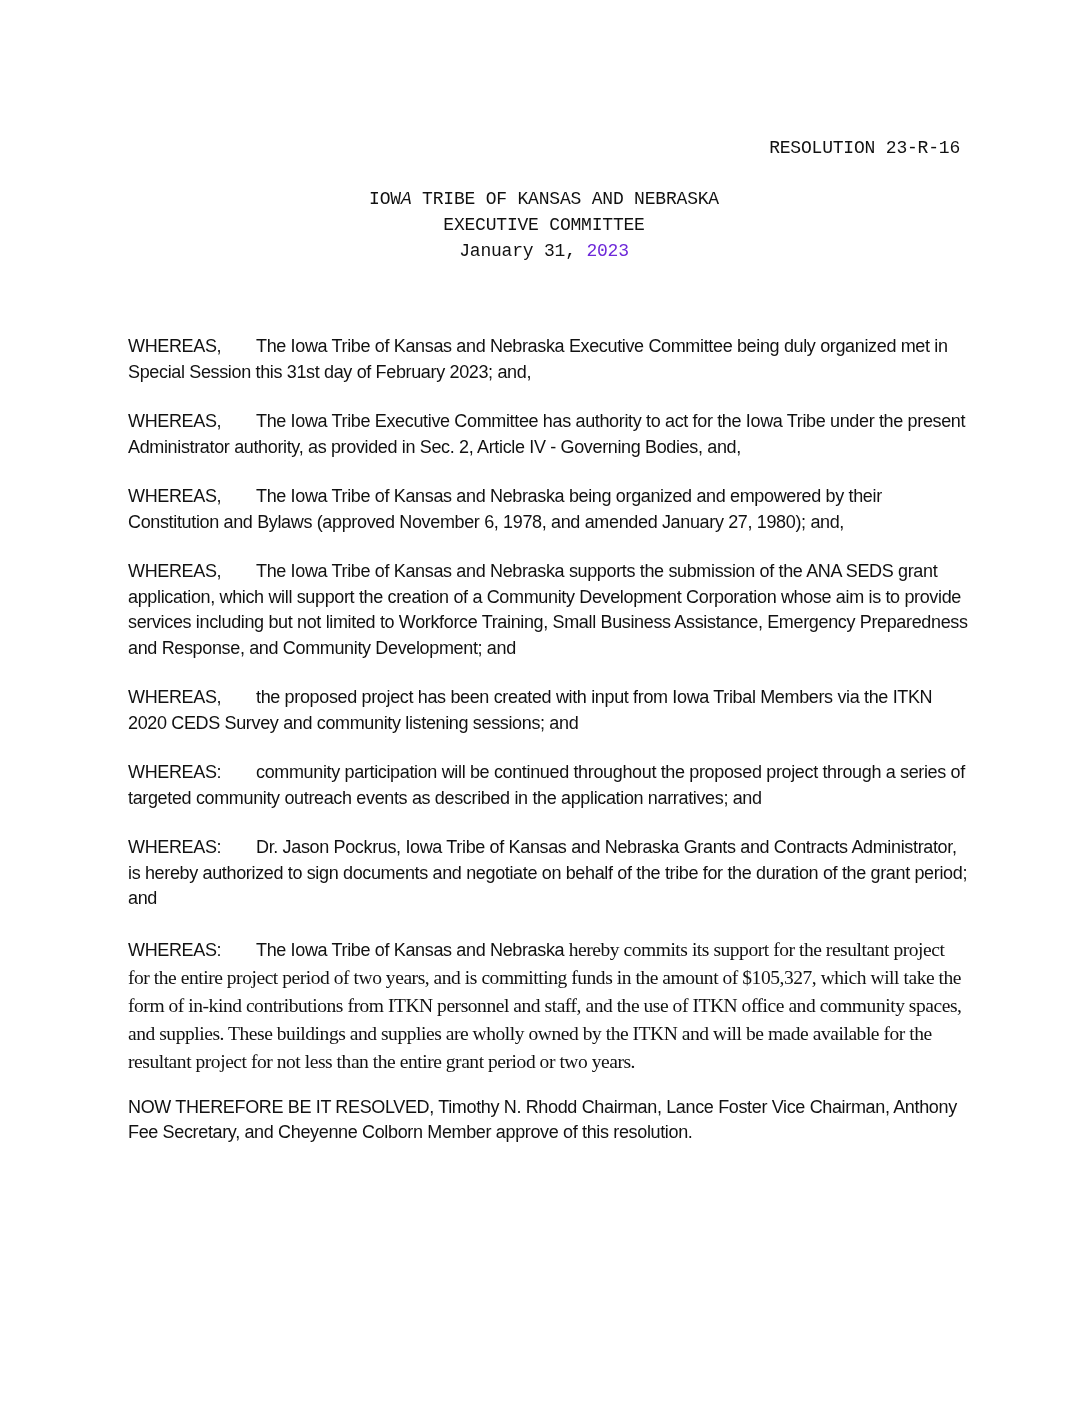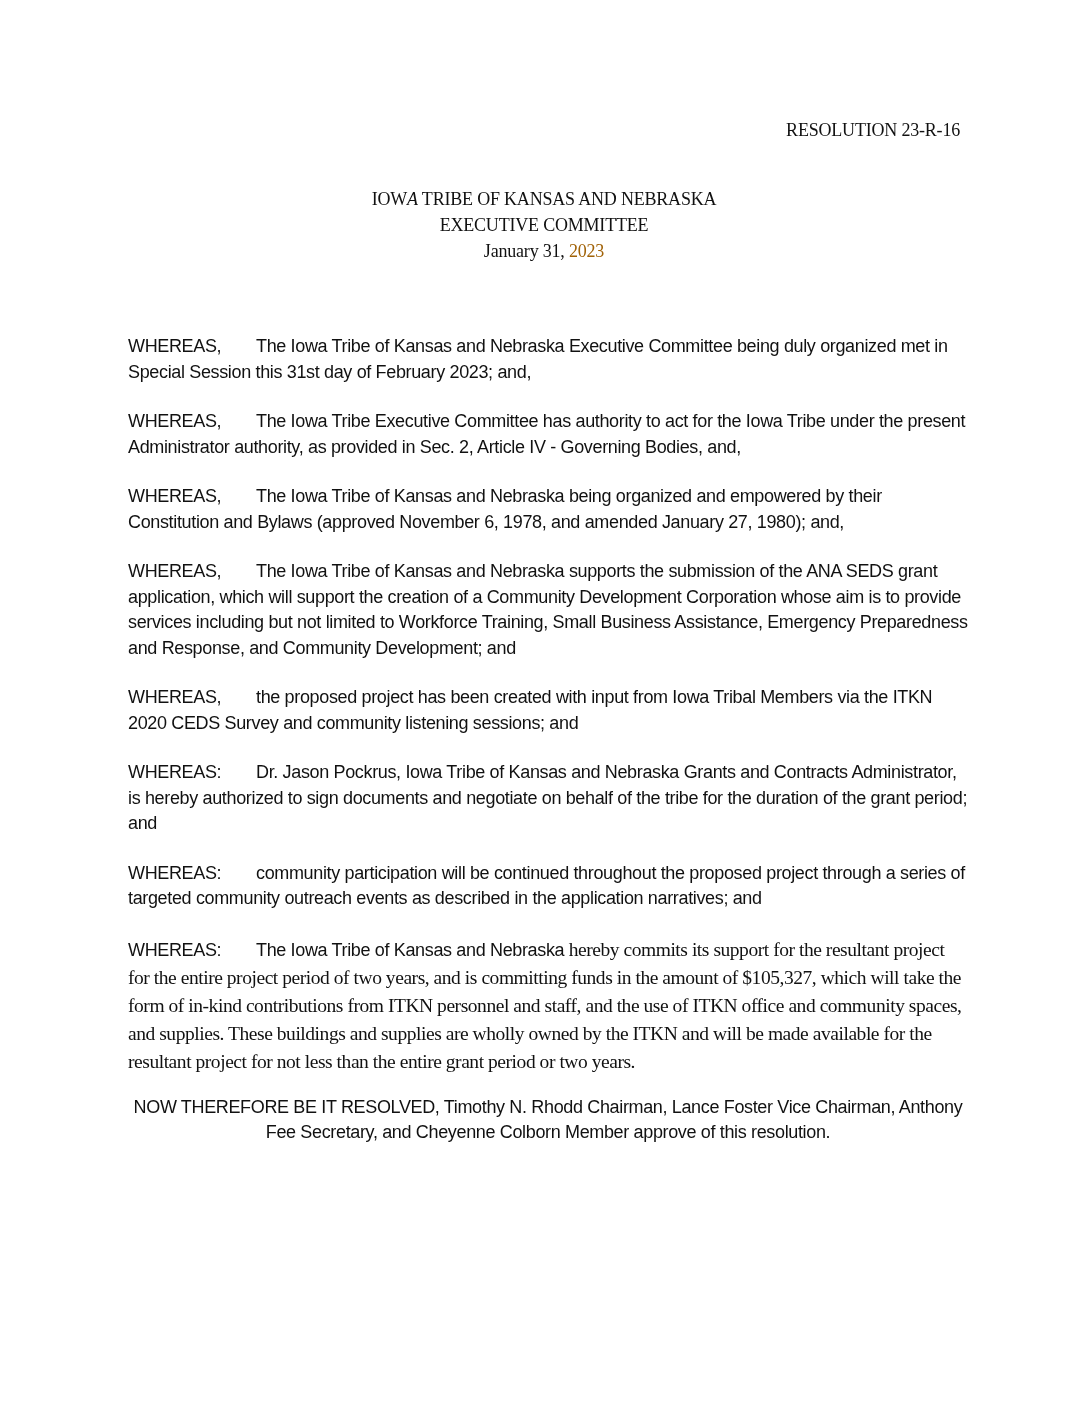--- a/index.html
+++ b/index.html
@@ -1,53 +1,53 @@
 <!DOCTYPE html>
 <html><head>
 <meta charset="utf-8">
 <style>
   html, body { margin: 0; padding: 0; background: #ffffff; }
   body { width: 1088px; height: 1408px; position: relative; overflow: hidden; color: #111; }
   .resnum {
-    position: absolute; top: 120px; right: 128px;
-    font-family: Liberation Serif, serif; font-size: 18px; letter-spacing: -0.2px;
+    position: absolute; top: 138px; right: 128px;
+    font-family: Liberation Mono, monospace; font-size: 18px; letter-spacing: -0.2px;
   }
   .header {
     position: absolute; top: 186px; left: 0; width: 1088px; text-align: center;
-    font-family: Liberation Serif, serif; font-size: 18px; line-height: 26px; letter-spacing: -0.2px;
+    font-family: Liberation Mono, monospace; font-size: 18px; line-height: 26px; letter-spacing: -0.2px;
   }
   .header .line { display: block; }
-  .header .date-year { color: #a16207; }
+  .header .date-year { color: #6d28d9; }
   .body {
     position: absolute; top: 334px; left: 128px; width: 840px;
   }
   .para {
     font-family: "Liberation Sans", sans-serif; font-size: 18px; line-height: 25.5px;
     letter-spacing: -0.35px; margin: 0 0 24px 0;
   }
   .para .lead { display: inline-block; width: 128px; }
   .para.mixed { line-height: 28.2px; margin-bottom: 18px; }
   .para.mixed .serif-part { font-family: "Liberation Serif", serif; font-size: 19.5px; letter-spacing: -0.45px; }
   .para.mixed .amount { font-weight: normal; }
-  .para.final { margin-top: 0; text-align: center; }
+  .para.final { margin-top: 0; }
 </style>
 </head>
 <body>
 
 <div class="resnum">RESOLUTION 23-R-16</div>
 
 <div class="header">
   <span class="line"><span>IOW</span><i>A</i><span> TRIBE OF KANSAS AND NEBRASKA</span></span>
   <span class="line">EXECUTIVE COMMITTEE</span>
   <span class="line"><span>January 31, </span><span class="date-year">2023</span></span>
 </div>
 
 <div class="body">
   <p class="para"><span class="lead">WHEREAS,</span><span>The Iowa Tribe of Kansas and Nebraska Executive Committee being duly organized met in Special Session this 31st day of February 2023; and,</span></p>
   <p class="para"><span class="lead">WHEREAS,</span><span>The Iowa Tribe Executive Committee has authority to act for the Iowa Tribe under the present Administrator authority, as provided in Sec. 2, Article IV - Governing Bodies, and,</span></p>
   <p class="para"><span class="lead">WHEREAS,</span><span>The Iowa Tribe of Kansas and Nebraska being organized and empowered by their Constitution and Bylaws (approved November 6, 1978, and amended January 27, 1980); and,</span></p>
   <p class="para"><span class="lead">WHEREAS,</span><span>The Iowa Tribe of Kansas and Nebraska supports the submission of the ANA SEDS grant application, which will support the creation of a Community Development Corporation whose aim is to provide services including but not limited to Workforce Training, Small Business Assistance, Emergency Preparedness and Response, and Community Development; and</span></p>
   <p class="para"><span class="lead">WHEREAS,</span><span>the proposed project has been created with input from Iowa Tribal Members via the ITKN 2020 CEDS Survey and community listening sessions; and</span></p>
+  <p class="para"><span class="lead">WHEREAS:</span><span>community participation will be continued throughout the proposed project through a series of targeted community outreach events as described in the application narratives; and</span></p>
   <p class="para"><span class="lead">WHEREAS:</span><span>Dr. Jason Pockrus, Iowa Tribe of Kansas and Nebraska Grants and Contracts Administrator, is hereby authorized to sign documents and negotiate on behalf of the tribe for the duration of the grant period; and</span></p>
-  <p class="para"><span class="lead">WHEREAS:</span><span>community participation will be continued throughout the proposed project through a series of targeted community outreach events as described in the application narratives; and</span></p>
   <p class="para mixed"><span class="lead">WHEREAS:</span><span>The Iowa Tribe of Kansas and Nebraska</span><span class="serif-part"><span> hereby commits its support for the resultant project for the entire project period of two years, and is committing funds in the amount of </span><span class="amount">$105,327</span><span>, which will take the form of in-kind contributions from ITKN personnel and staff, and the use of ITKN office and community spaces, and supplies. These buildings and supplies are wholly owned by the ITKN and will be made available for the resultant project for not less than the entire grant period or two years.</span></span></p>
   <p class="para final">NOW THEREFORE BE IT RESOLVED, Timothy N. Rhodd Chairman, Lance Foster Vice Chairman, Anthony Fee Secretary, and Cheyenne Colborn Member approve of this resolution.</p>
 </div>
 
 </body></html>

